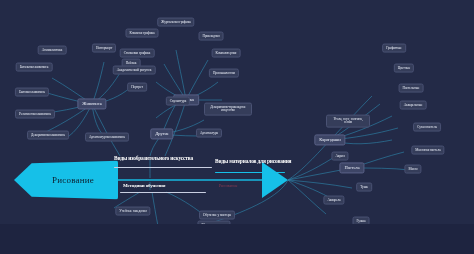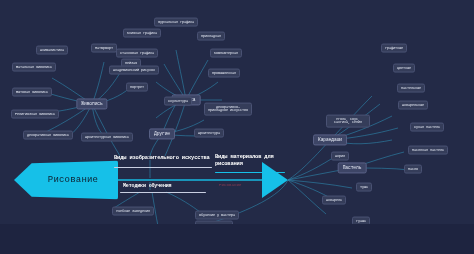--- a/index.html
+++ b/index.html
@@ -6,21 +6,21 @@
     margin: 0;
     padding: 0;
     background: #1e2440;
   }
   #canvas {
     position: relative;
     width: 474px;
     height: 224px;
     background: #232a47;
     overflow: hidden;
-    font-family: Liberation Mono, monospace;
+    font-family: Liberation Serif, serif;
   }
   #wires {
     position: absolute;
     left: 0; top: 0;
     width: 474px; height: 254px;
     pointer-events: none;
   }
   .node {
     position: absolute;
     box-sizing: border-box;

